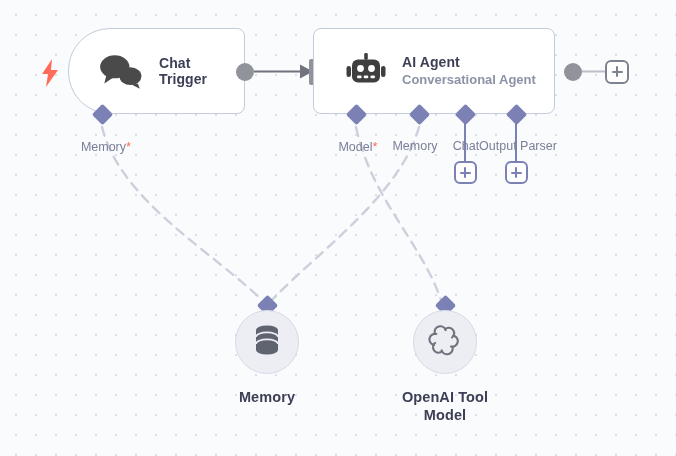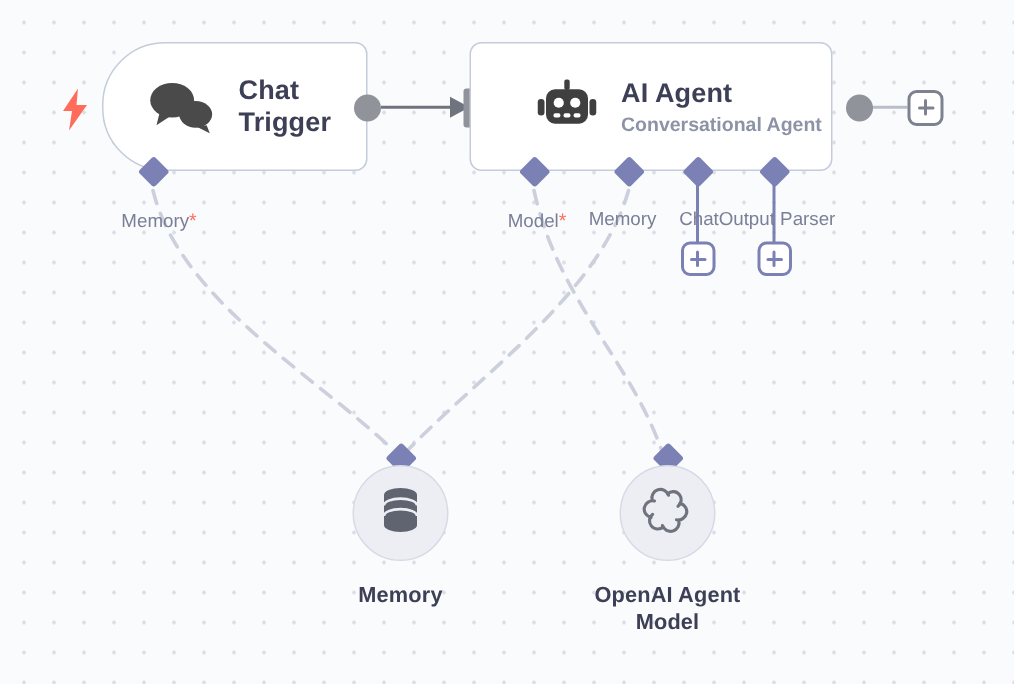--- a/index.html
+++ b/index.html
@@ -48,36 +48,36 @@
     height: 86px;
     border-radius: 42px 8px 8px 42px;
     padding-left: 28px;
   }
   .node.agent {
     left: 313px;
     top: 28px;
     width: 242px;
     height: 86px;
     border-radius: 8px;
-    padding-left: 44px;
+    padding-left: 32px;
   }
   .node-icon {
     flex: 0 0 auto;
     display: flex;
     align-items: center;
     justify-content: center;
   }
   .node-text {
     margin-left: 16px;
     display: flex;
     flex-direction: column;
     justify-content: center;
   }
   .node-title {
-    font-size: 18px;
+    font-size: 14px;
     font-weight: bold;
     color: #3c3f55;
     line-height: 1.16;
     letter-spacing: 0.1px;
   }
   .node-title.two-line {
     max-width: 80px;
   }
   .node-subtitle {
     font-size: 13px;
@@ -317,17 +317,17 @@
           <path d="M25.3 12.6c3.1.6 5.1 3.6 4.4 6.7-.7 3-3.7 4.9-6.7 4.2"></path>
           <path d="M24.5 23.9c.9 3-.8 6.2-3.8 7.1-3 .9-6.1-.7-7.1-3.6"></path>
           <path d="M14.2 28.3c-2.4 2.1-6.1 1.8-8-.7-1.9-2.4-1.5-5.9.9-7.7"></path>
           <path d="M6 21.9c-3.1-.6-5.1-3.6-4.4-6.7.7-3 3.7-4.9 6.7-4.2"></path>
           <path d="M6.8 10.6c-.9-3 .8-6.2 3.8-7.1 3-.9 6.1.7 7.1 3.6"></path>
         </g>
       </svg>
     </span>
   </div>
   <div class="subnode-label" style="left:445px; top:388px;">
-    <div>OpenAI Agent</div>
+    <div>OpenAI Tool</div>
     <div>Model</div>
   </div>
 
 </div>
 
 </body></html>

